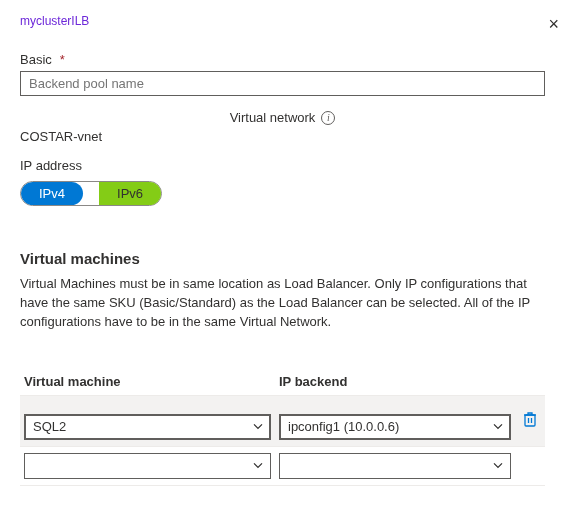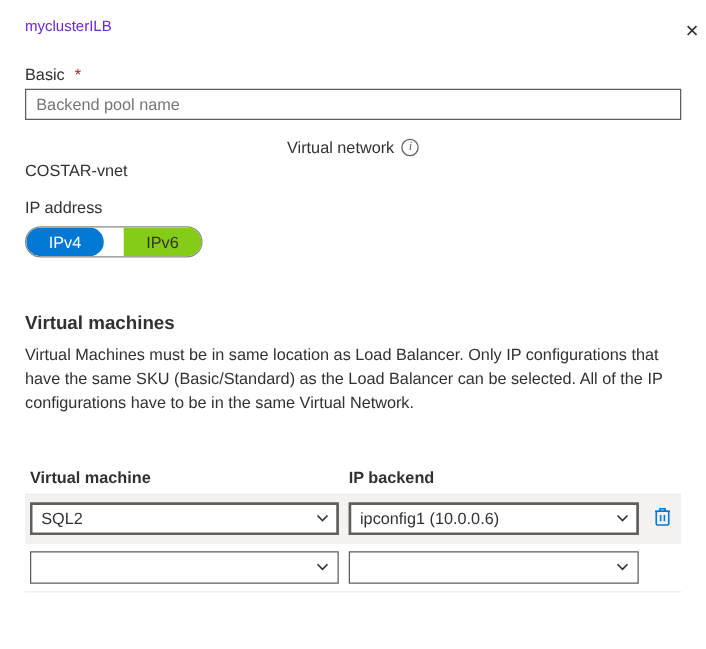--- a/index.html
+++ b/index.html
@@ -136,20 +136,21 @@
     display: block;
     border: 1px solid #605e5c;
     background: #fff;
     padding: 4px 24px 4px 8px;
     font-size: 13px;
     min-height: 26px;
   }
   .select.focused {
     outline: 2px solid #605e5c;
     outline-offset: -2px;
+    margin-top: 12px;
   }
   .select .chev {
     position: absolute;
     right: 6px;
     top: 50%;
     transform: translateY(-55%);
     pointer-events: none;
   }
   .chev svg { display:block; }
   .trash svg { display:block; }

